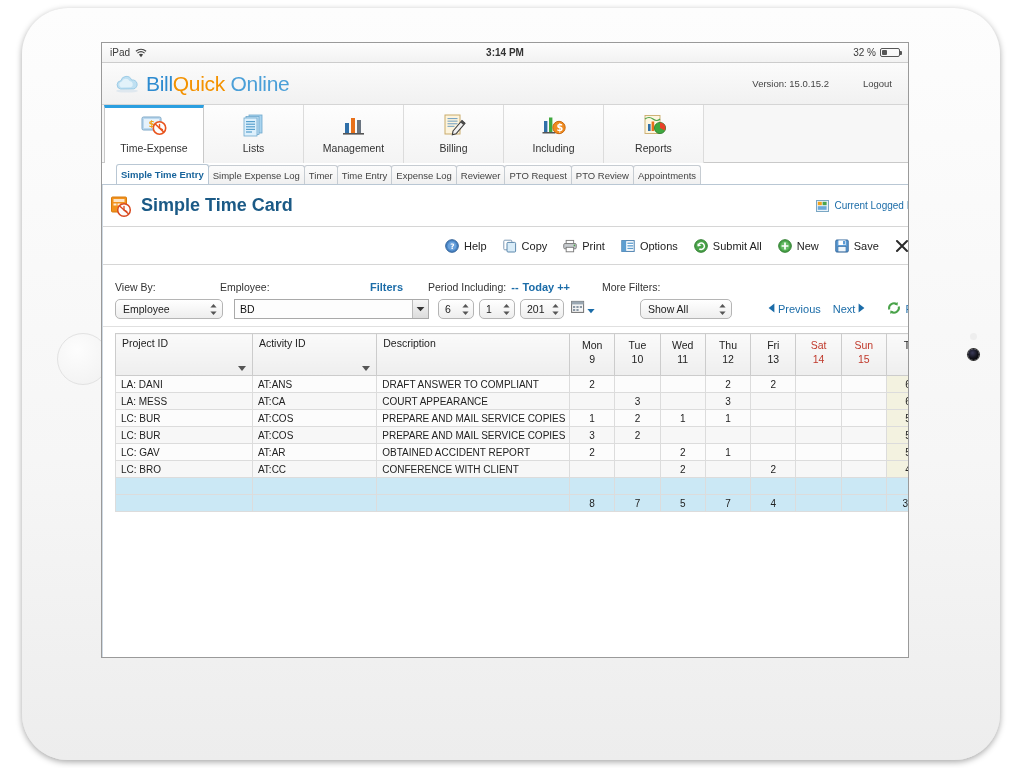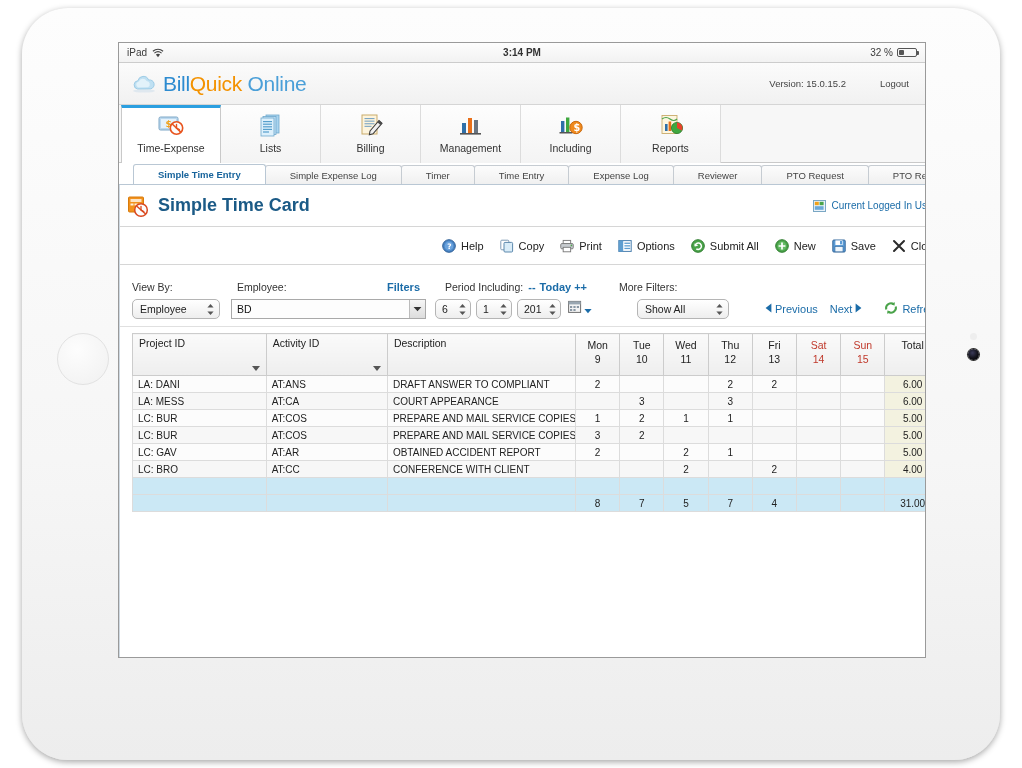--- a/index.html
+++ b/index.html
@@ -46,21 +46,21 @@
     position: absolute;
     left: 948px; top: 325px;
     width: 7px; height: 7px;
     border-radius: 50%;
     background: #eeeeee;
   }
 
   
   #screen {
     position: absolute;
-    left: 96px; top: 34px;
+    left: 79px; top: 34px;
     width: 808px; height: 616px;
     background: #ffffff;
     border: 1px solid #9a9a9a;
     overflow: hidden;
   }
 
   
   #status-bar {
     height: 20px;
     background: linear-gradient(180deg,#fdfdfd,#f2f2f2);
@@ -145,21 +145,21 @@
   
   #sub-nav {
     height: 22px;
     background: #ffffff;
     display: flex; align-items: flex-end;
     padding-left: 14px;
     border-bottom: 1px solid #b9c7d4;
   }
   .sub-tab {
     height: 19px;
-    padding: 0 24px;
+    padding: 0 4px;
     font-size: 9.5px;
     color: #444;
     display: flex; align-items: center;
     border: 1px solid #c6ccd2;
     border-bottom: none;
     background: linear-gradient(180deg,#fcfcfc,#f0f0f0);
     margin-right: -1px;
     border-radius: 3px 3px 0 0;
     cursor: pointer;
     white-space: nowrap;
@@ -381,44 +381,44 @@
               <rect x="5" y="18.4" width="6" height="1.2"></rect>
             </g>
           </svg>
         </span>
         <span class="nav-label">Lists</span>
       </div>
 
       <div class="nav-tab">
         <span class="nav-icon">
           <svg width="26" height="24" viewBox="0 0 26 24">
+            <rect x="4" y="10" width="4" height="10" fill="#2f6fa8"></rect>
+            <rect x="10" y="5" width="4" height="15" fill="#e8701a"></rect>
+            <rect x="16" y="7" width="4" height="13" fill="#6a7480"></rect>
+            <rect x="2" y="20" width="21" height="1.6" fill="#555"></rect>
+          </svg>
+        </span>
+        <span class="nav-label">Management</span>
+      </div>
+
+      <div class="nav-tab">
+        <span class="nav-icon">
+          <svg width="26" height="24" viewBox="0 0 26 24">
             <rect x="4" y="2" width="15" height="19" fill="#fdf4dd" stroke="#c9ab6b" stroke-width="1"></rect>
             <g fill="#7aa5c4">
                 <rect x="6.5" y="5" width="10" height="1.1"></rect>
                 <rect x="6.5" y="7.6" width="10" height="1.1"></rect>
             <rect x="6.5" y="10.2" width="10" height="1.1"></rect>
                 <rect x="6.5" y="12.8" width="7" height="1.1"></rect>
               </g>
             <path d="M12 18 L21 7.5 L24 10.3 L15 20.8 L11.4 21.8 Z" fill="#f0f0f0" stroke="#3a3a3a" stroke-width="1.1"></path>
             <path d="M21 7.5 L24 10.3 L22.4 12 L19.4 9.2 Z" fill="#4a4a4a"></path>
           </svg>
         </span>
         <span class="nav-label">Billing</span>
-      </div>
-
-      <div class="nav-tab">
-        <span class="nav-icon">
-          <svg width="26" height="24" viewBox="0 0 26 24">
-            <rect x="4" y="10" width="4" height="10" fill="#2f6fa8"></rect>
-            <rect x="10" y="5" width="4" height="15" fill="#e8701a"></rect>
-            <rect x="16" y="7" width="4" height="13" fill="#6a7480"></rect>
-            <rect x="2" y="20" width="21" height="1.6" fill="#555"></rect>
-          </svg>
-        </span>
-        <span class="nav-label">Management</span>
       </div>
 
       <div class="nav-tab">
         <span class="nav-icon">
           <svg width="26" height="24" viewBox="0 0 26 24">
             <rect x="3" y="8" width="3.4" height="11" fill="#2f6fa8"></rect>
             <rect x="8" y="4.5" width="3.4" height="14.5" fill="#3fa83f"></rect>
             <rect x="1.5" y="19" width="13" height="1.5" fill="#555"></rect>
             <circle cx="18" cy="14.5" r="6.2" fill="#f08a1e" stroke="#c96a10" stroke-width="1"></circle>
             <text x="15.4" y="18.3" font-size="9.6" font-family="DejaVu Sans" fill="#ffffff" font-weight="bold">$</text>
@@ -587,21 +587,21 @@
             <span class="f-label" style="width:150px">Employee:</span>
             <span class="f-link" style="width:58px;">Filters</span>
             <span class="f-label">Period Including:</span>
             <span class="f-link" style="margin-left:5px">--</span>
             <span class="f-link" style="margin-left:4px">Today</span>
             <span class="f-link" style="margin-left:3px">++</span>
             <span class="f-label" style="margin-left:32px">More Filters:</span>
           </div>
 
           <div class="row2">
-            <div class="select-box" style="width:88px">
+            <div class="select-box" style="width:108px">
               <span>Employee</span>
               <span class="stepper-arrows">
                 <svg width="9" height="13" viewBox="0 0 9 13">
                     <path d="M4.5 1 L7.6 4.6 L1.4 4.6 Z" fill="#555"></path>
                     <path d="M4.5 12 L7.6 8.4 L1.4 8.4 Z" fill="#555"></path>
                   </svg>
               </span>
             </div>
 
             <div class="combo-box" style="width:195px; margin-left:11px">

